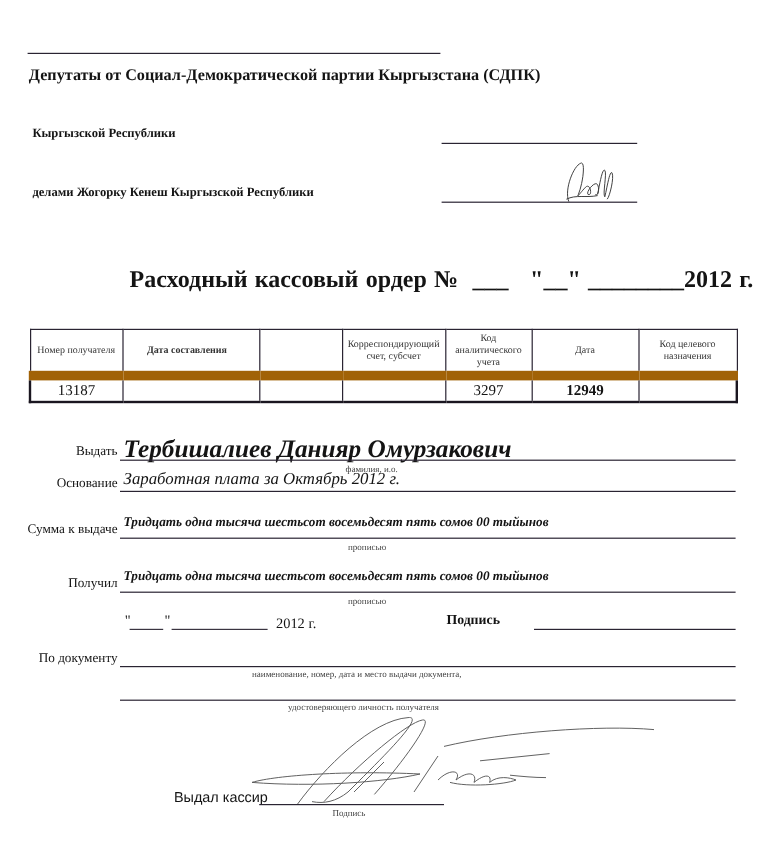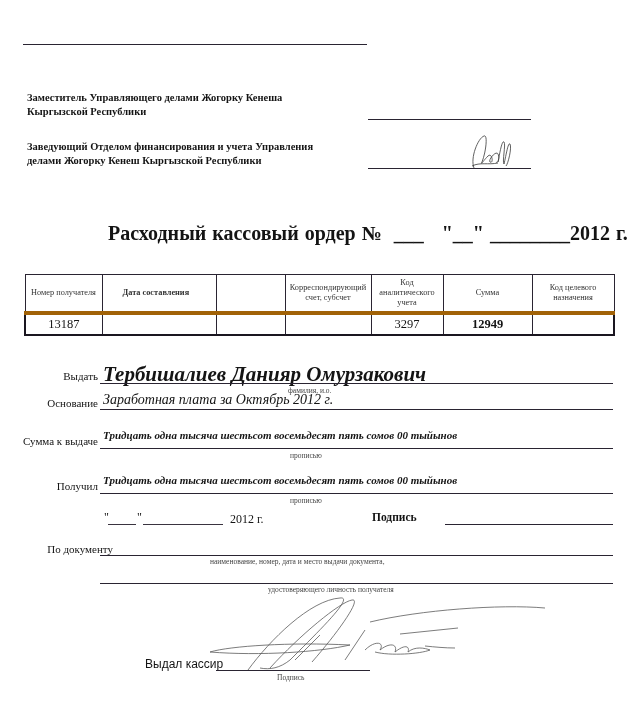--- a/index.html
+++ b/index.html
@@ -32,38 +32,37 @@
     #doc-table th, #doc-table td {
       border:1px solid #2a2432; padding:0 2px; text-align:center; vertical-align:middle;
       overflow-wrap:anywhere;
     }
     #doc-table thead tr { height:38px; }
     #doc-table th {
       font-weight:normal; font-size:8.3px; line-height:10px; color:#333;
     }
     #doc-table th.left { text-align:left; padding-left:4px;font-weight:bold; }
     #doc-table tbody tr { height:22px; }
-    #doc-table tbody td { font-size:12.5px; border-top:4px solid #a16207; border-bottom:2px solid #1a1620; }
+    #doc-table tbody td { font-size:12.5px; border-top:8px solid #a16207; border-bottom:2px solid #1a1620; }
     #doc-table tbody td.bold { font-weight:bold; }
     #doc-table tbody td:first-child { border-left:2px solid #1a1620; }
     #doc-table tbody td:last-child { border-right:2px solid #1a1620; }
     .sig { position:absolute; }
   </style>
 </head>
 <body>
 
 <div id="page">
 
   <div class="rule" style="left:23px; top:44px; width:344px;"></div>
+  <div class="abs subtitle" style="left:24px; top:55px;">Депутаты от Социал-Демократической партии Кыргызстана (СДПК)</div>
 
-  <div class="abs approval" style="left:27px; top:91px;">Заместитель Управляющего делами Жогорку Кенеша</div>
   <div class="abs approval" style="left:27px; top:105px;">Кыргызской Республики</div>
   <div class="rule" style="left:368px; top:119px; width:163px;"></div>
 
-  <div class="abs approval" style="left:27px; top:140px;">Заведующий Отделом финансирования и учета Управления</div>
   <div class="abs approval" style="left:27px; top:154px;">делами Жогорку Кенеш Кыргызской Республики</div>
   <svg class="sig" style="left:468px; top:132px;" width="48" height="38" viewBox="0 0 48 38">
     <path d="M6,36 C2,26 10,6 16,4 C20,2 18,20 14,30 C12,34 16,28 20,24 C24,20 26,32 22,30 C20,28 28,18 30,22 C32,26 30,32 28,30 M30,30 C32,20 34,8 36,10 C38,12 34,30 36,32 M36,32 C38,24 40,10 42,12 C44,16 40,32 38,34 M4,34 C12,30 20,33 30,31" fill="none" stroke="#3a3a3a" stroke-width="0.8"></path>
   </svg>
   <div class="rule" style="left:368px; top:168px; width:163px;"></div>
 
   <div class="abs order-title" style="left:108px; top:211px;">
     <span>Расходный кассовый ордер №</span>&nbsp;
     <span>___</span>&nbsp;&nbsp;
     <span>"__"</span>&nbsp;<span>________</span><span>2012 г.</span>
@@ -79,21 +78,21 @@
         <col style="width:89px">
         <col style="width:82px">
     </colgroup>
     <thead>
       <tr>
         <th>Номер получателя</th>
         <th class="left" style="padding-left:20px;">Дата составления</th>
         <th></th>
         <th>Корреспондирующий счет, субсчет</th>
         <th>Код аналитического учета</th>
-        <th>Сумма</th>
+        <th>Дата</th>
         <th>Код целевого назначения</th>
       </tr>
     </thead>
     <tbody>
       <tr>
         <td>13187</td>
         <td></td>
         <td></td>
         <td></td>
         <td>3297</td>
@@ -124,25 +123,25 @@
 
   <div class="abs date-text" style="left:104px; top:510px;">"</div>
   <div class="rule thin" style="left:108px; top:524px; width:28px;"></div>
   <div class="abs date-text" style="left:137px; top:510px;">"</div>
   <div class="rule thin" style="left:143px; top:524px; width:80px;"></div>
   <div class="abs date-text" style="left:230px; top:512px;">2012 г.</div>
 
   <div class="abs sign-label" style="left:372px; top:511px;">Подпись</div>
   <div class="rule" style="left:445px; top:524px; width:168px;"></div>
 
-  <div class="abs label" style="left:0; width:98px; top:543px;padding-left:15px;">По документу</div>
+  <div class="abs label" style="left:0; width:98px; top:543px;">По документу</div>
   <div class="rule" style="left:100px; top:555px; width:513px;"></div>
   <div class="abs caption" style="left:210px; top:557px;">наименование, номер, дата и место выдачи документа,</div>
   <div class="rule" style="left:100px; top:583px; width:513px;"></div>
-  <div class="abs caption" style="left:240px; top:585px;margin-left:28px;">удостоверяющего личность получателя</div>
+  <div class="abs caption" style="left:240px; top:585px;">удостоверяющего личность получателя</div>
 
   <svg class="sig" style="left:200px; top:590px;" width="360" height="90" viewBox="0 0 360 90">
     <g fill="none" stroke="#5a5a5a" stroke-width="0.8">
       <path d="M48,80 C70,50 110,10 140,8 C155,6 120,40 90,70 C80,78 70,80 60,78"></path>
       <path d="M70,78 C100,45 140,12 152,10 C162,8 140,40 112,72"></path>
       <path d="M10,62 C30,56 90,52 150,55 C120,62 60,66 10,62"></path>
       <path d="M95,70 L120,45 M145,70 L165,40"></path>
       <path d="M165,60 C175,50 185,52 180,60 C190,52 198,54 195,62 C205,54 210,56 208,62 C215,56 225,58 230,60 C220,64 190,66 175,62"></path>
       <path d="M170,32 C220,20 300,14 345,18"></path>
       <path d="M200,44 L258,38"></path>

